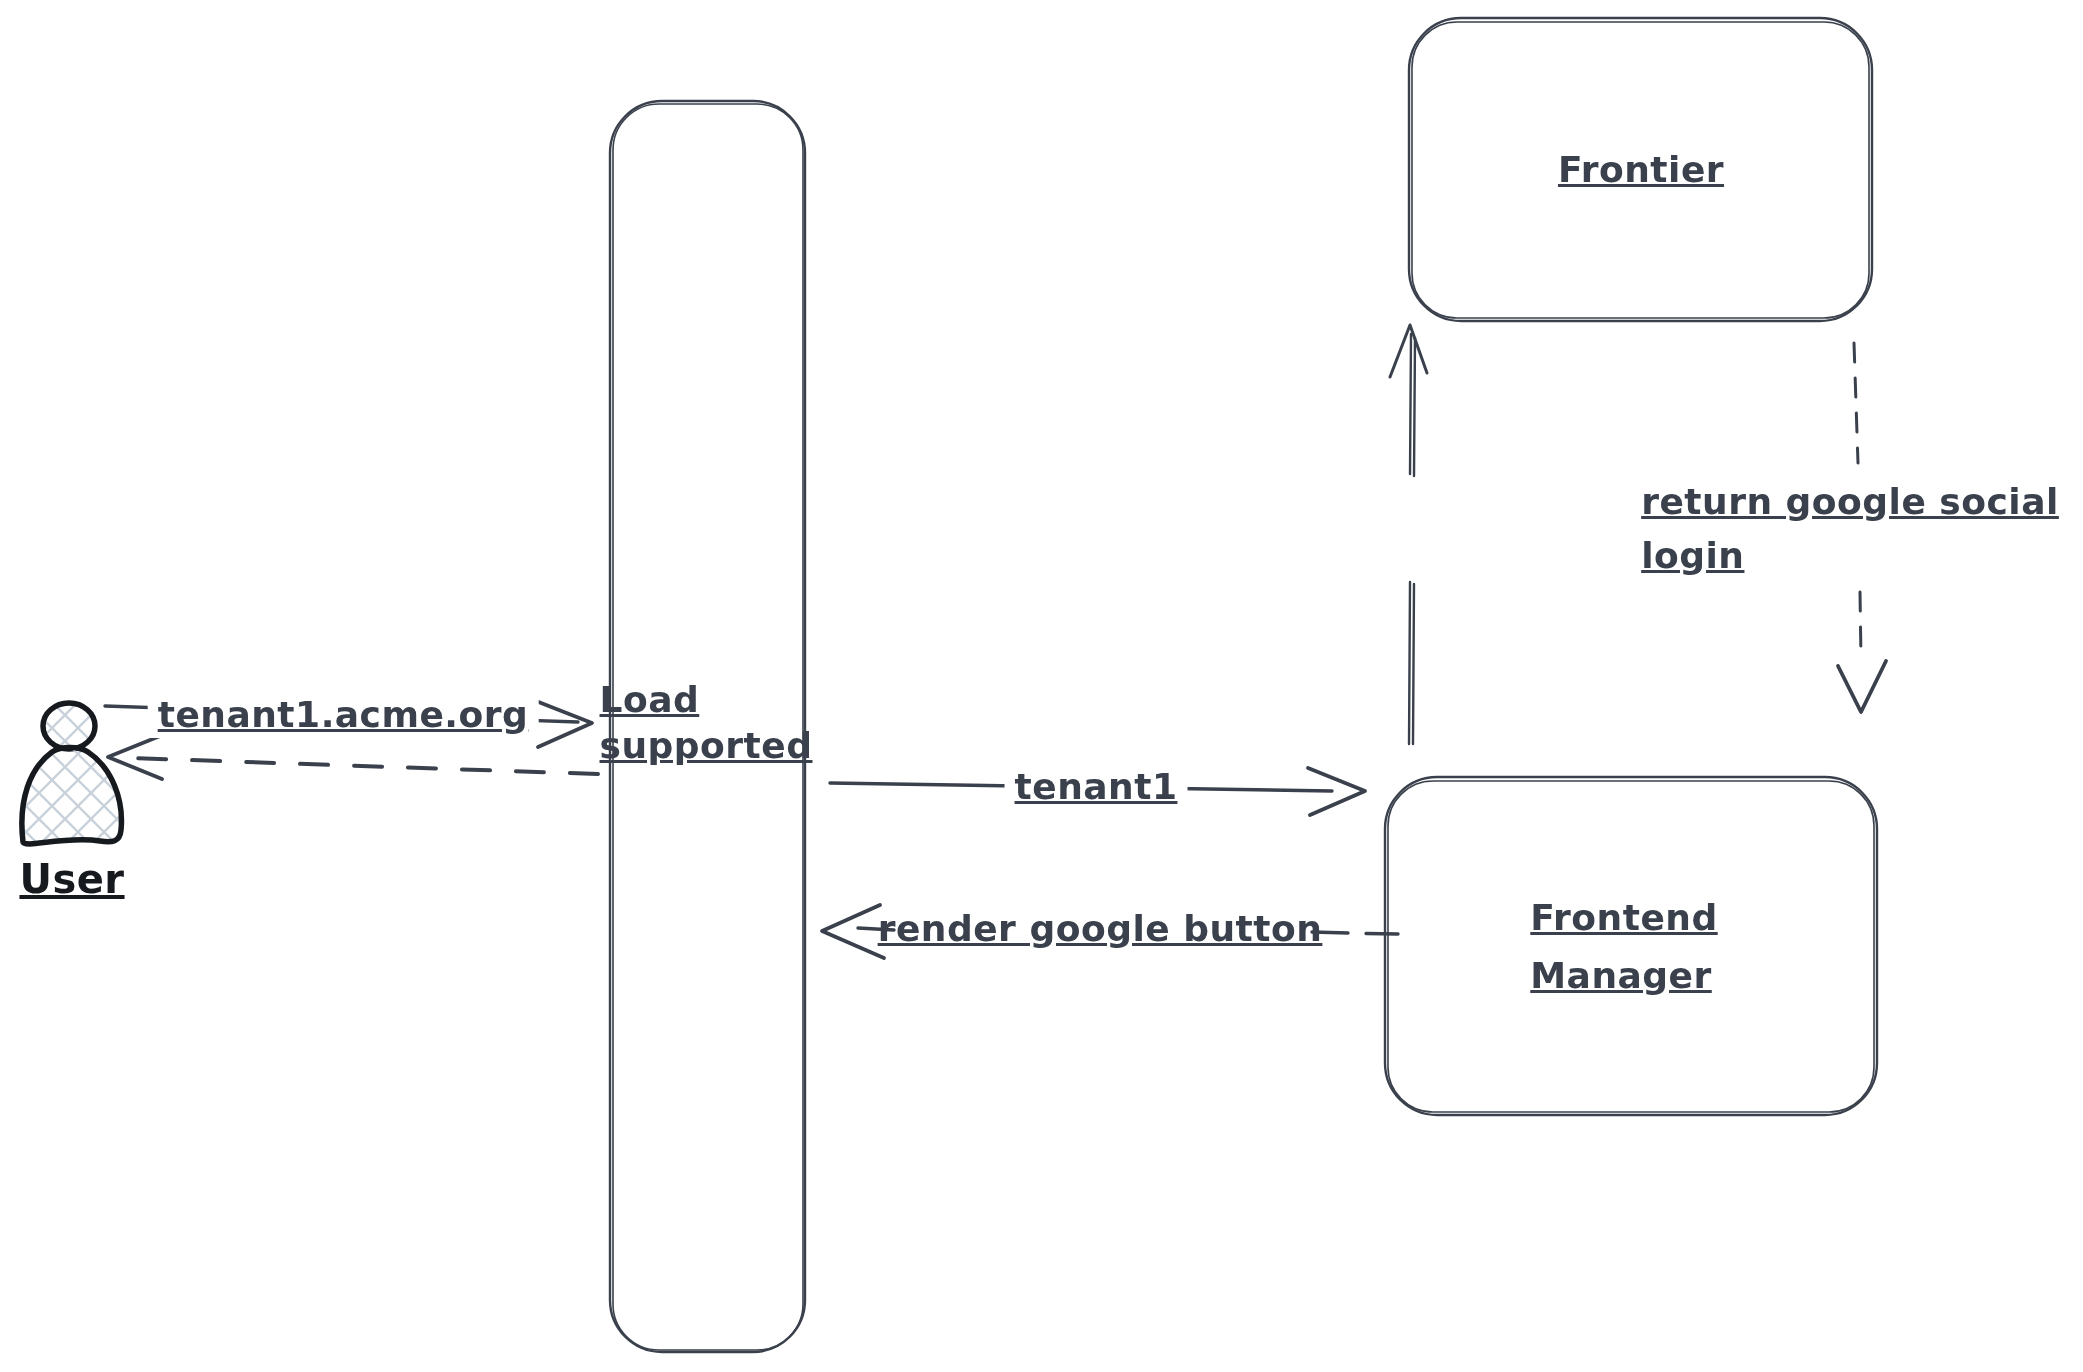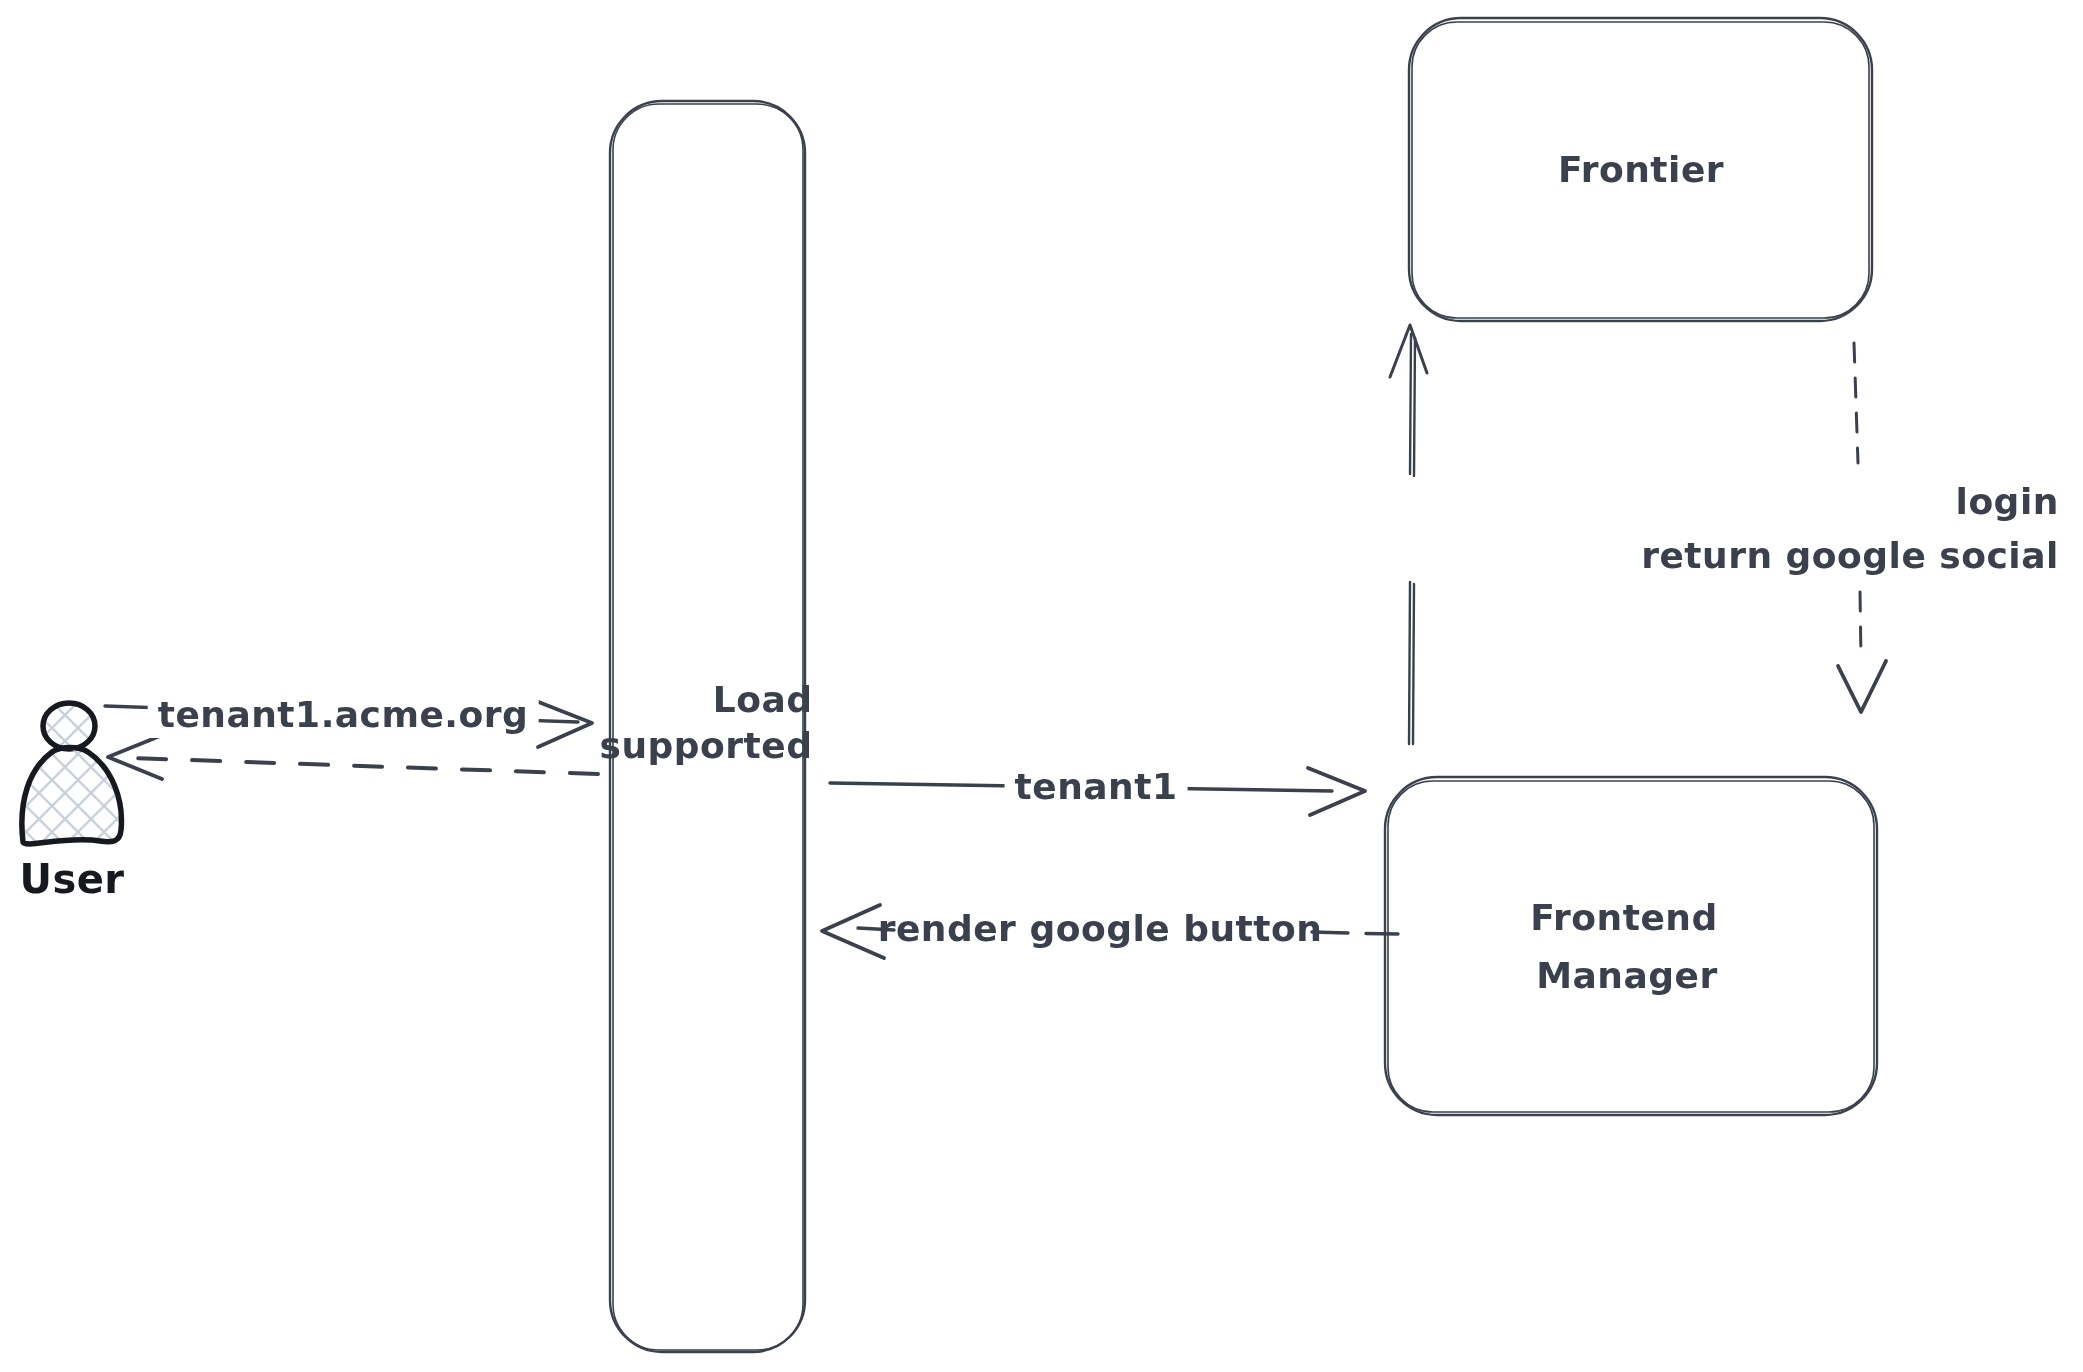--- a/index.html
+++ b/index.html
@@ -34,27 +34,28 @@
   .arrow path { fill: none; stroke: var(--stroke); stroke-width: 3.4; stroke-linecap: round; stroke-linejoin: round; }
   .arrow path.head { stroke-width: 3.8; }
   .arrow path.dashA { stroke-dasharray: 28 26; stroke-width: 4; }
   .arrow path.dashB { stroke-dasharray: 19 16; stroke-width: 3; }
   .arrow.thin path { stroke-width: 2.4; }
   .arrow.thin path.head { stroke-width: 3; }
 
   .lbl {
     position: absolute;
     transform: translate(-50%, -50%);
-    text-align: right;
+    text-align: left;
     color: var(--stroke);
     font-size: 36px;
     font-weight: 600;
     line-height: 44px;
     white-space: nowrap;
     letter-spacing: 0.5px;
+    text-decoration: underline;
   }
   .lbl .ln { display: block; }
   .lbl.bg { background: var(--bg); padding: 1px 10px; }
   .lbl.userlbl { color: var(--user-stroke); font-size: 40px; }
 </style>
 </head>
 <body>
 
 <div class="canvas">
 
@@ -135,17 +136,17 @@
   </div>
 
   <div class="lbl bg" style="left:343px; top:715px;">tenant1.acme.org</div>
 
   <div class="lbl bg" style="left:1096px; top:787px;">tenant1</div>
 
   <div class="lbl" style="left:1100px; top:929px;">render google button</div>
 
 
   <div class="lbl" style="left:1850px; top:529px; line-height:54px;">
+    <span class="ln">return google social</span>
     <span class="ln">login</span>
-    <span class="ln">return google social</span>
   </div>
 
 </div>
 
 </body></html>

